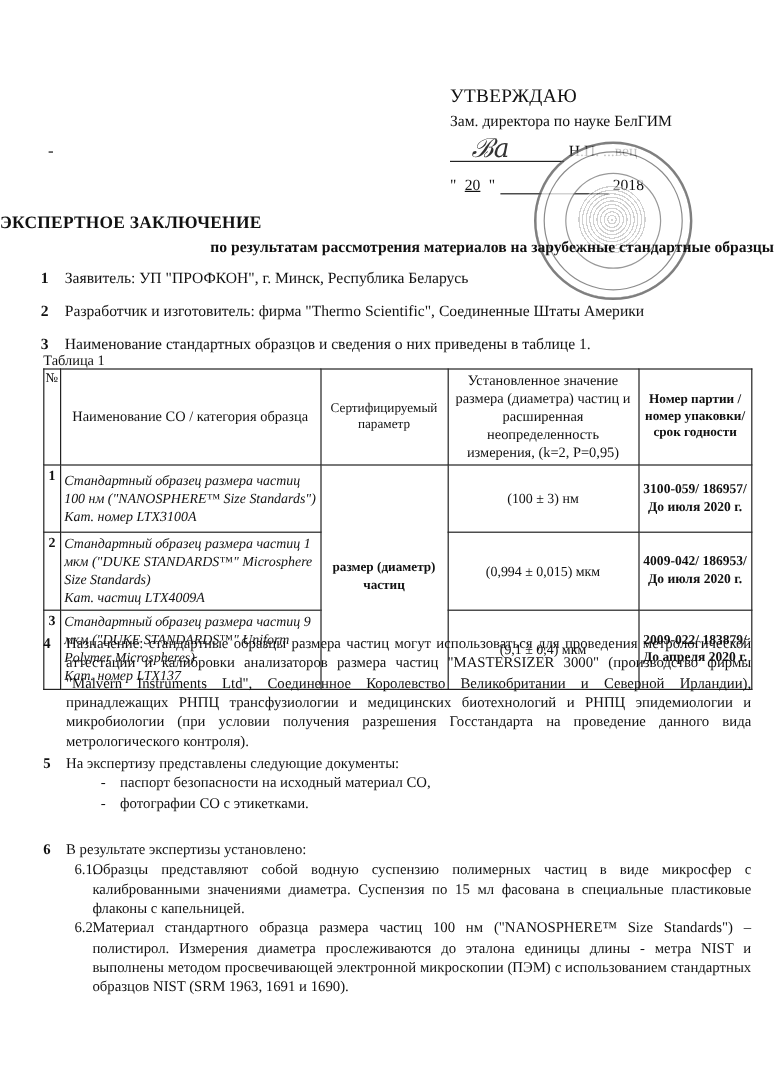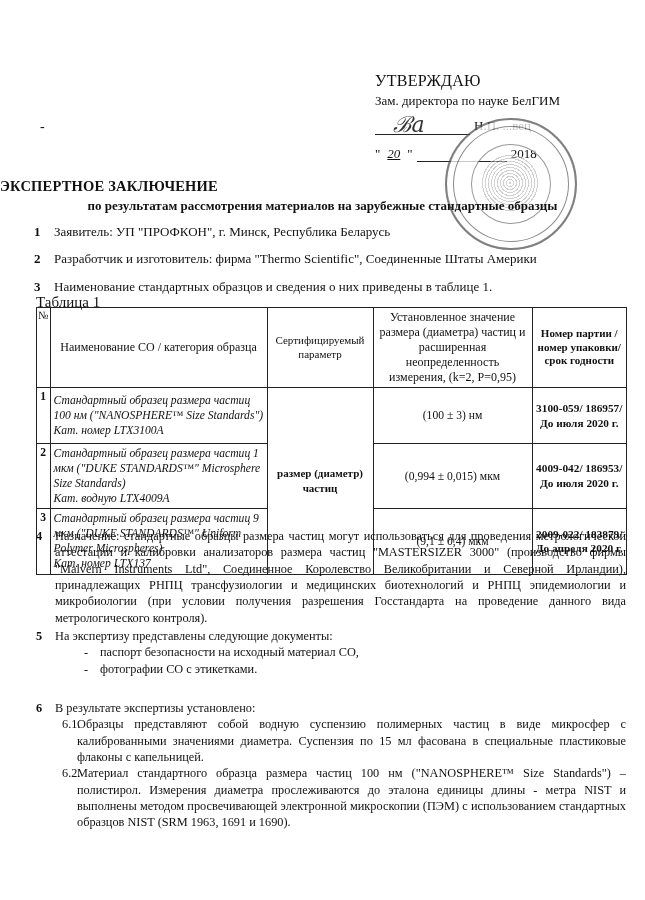--- a/index.html
+++ b/index.html
@@ -5,33 +5,33 @@
   html,body{margin:0;padding:0;background:#fff;}
   body{width:645px;height:900px;position:relative;overflow:hidden;
        font-family:"Liberation Serif","DejaVu Serif",serif;color:#111;font-size:12.3px;line-height:1.32;}
   .abs{position:absolute;}
   .approve{left:375px;top:70px;width:260px;font-size:13px;line-height:1.35;}
   .approve .t{font-size:16px;letter-spacing:.3px;}
   .sigline{display:flex;align-items:flex-end;gap:4px;margin-top:8px;}
   .sigline .line{display:inline-block;width:95px;border-bottom:1px solid #222;height:14px;position:relative;}
   .scribble{position:absolute;left:18px;top:-10px;font-style:italic;font-size:22px;color:#333;font-family:"DejaVu Serif",serif;}
   .date{margin-top:10px;display:flex;gap:4px;align-items:flex-end;}
-  .date .day{font-style:italic;text-decoration:underline;padding:0 3px;text-align:center;}
+  .date .day{text-decoration:underline;padding:0 3px;text-align:center;}
   .date .mon{display:inline-block;width:90px;border-bottom:1px solid #222;height:14px;}
   .stamp{left:445px;top:118px;width:128px;height:128px;border-radius:50%;
          border:2px solid #555;box-shadow:inset 0 0 0 6px #fff,inset 0 0 0 7px #666,inset 0 0 0 24px #fff,inset 0 0 0 25px #777;
          opacity:.75;}
   .stamp .core{position:absolute;left:34px;top:34px;width:58px;height:58px;border-radius:50%;
          background:repeating-radial-gradient(circle,#999 0 1px,#fff 1px 3px);opacity:.6;}
   .dash{left:40px;top:118px;font-size:14px;}
   .title{left:0;width:645px;top:177px;text-align:left;font-weight:bold;font-size:14.5px;letter-spacing:.2px;}
-  .subtitle{left:0;width:645px;top:197px;text-align:center;font-weight:bold;font-size:13px;}
+  .subtitle{left:0;width:645px;top:197px;text-align:right;font-weight:bold;font-size:13px;}
   .item{left:34px;font-size:13px;}
   .item .n{display:inline-block;width:20px;font-weight:bold;}
-  .tcap{left:36px;top:293px;font-size:15px;}
+  .tcap{left:36px;top:293px;font-size:12px;}
   table.t1{position:absolute;left:36px;top:307px;width:591px;border-collapse:collapse;font-size:11.6px;line-height:1.3;}
   table.t1 td,table.t1 th{border:1.3px solid #222;padding:2px 3px;vertical-align:middle;}
   table.t1 th{font-weight:normal;font-size:12px;text-align:center;line-height:1.25;}
   table.t1 th.big{font-size:11px;}
   table.t1 th.bold{font-weight:bold;font-size:11px;}
   table.t1 td.num{width:9px;text-align:center;vertical-align:top;font-weight:bold;padding:1px 1px;}
   table.t1 td.name{width:210px;font-size:11.6px;font-style:italic;}
   table.t1 td.param{width:99px;text-align:center;font-size:11px;font-weight:bold;}
   table.t1 td.val{width:152px;text-align:center;}
   table.t1 td.lot{text-align:center;font-weight:bold;font-size:11.3px;}
@@ -95,21 +95,21 @@
   </tr>
   <tr style="height:56px">
     <td class="num">1</td>
     <td class="name"><span>Стандартный образец размера частиц 100 нм ("NANOSPHERE™ Size Standards")</span><br><span>Кат. номер LTX3100A</span></td>
     <td class="param" rowspan="3">размер (диаметр) частиц</td>
     <td class="val">(100 ± 3) нм</td>
     <td class="lot"><span>3100-059/ 186957/</span><br><span>До июля 2020 г.</span></td>
   </tr>
   <tr style="height:56px">
     <td class="num">2</td>
-    <td class="name"><span>Стандартный образец размера частиц 1 мкм ("DUKE STANDARDS™" Microsphere Size Standards)</span><br><span>Кат. водную LTX4009A</span></td>
+    <td class="name"><span>Стандартный образец размера частиц 1 мкм ("DUKE STANDARDS™" Microsphere Size Standards)</span><br><span>Кат. частиц LTX4009A</span></td>
     <td class="val">(0,994 ± 0,015) мкм</td>
     <td class="lot"><span>4009-042/ 186953/</span><br><span>До июля 2020 г.</span></td>
   </tr>
   <tr style="height:56px">
     <td class="num">3</td>
     <td class="name"><span>Стандартный образец размера частиц 9 мкм ("DUKE STANDARDS™" Uniform Polymer Microspheres)</span><br><span>Кат. номер LTX137</span></td>
     <td class="val">(9,1 ± 0,4) мкм</td>
     <td class="lot"><span>2009-022/ 183879/</span><br><span>До апреля 2020 г.</span></td>
   </tr>
 </tbody>

